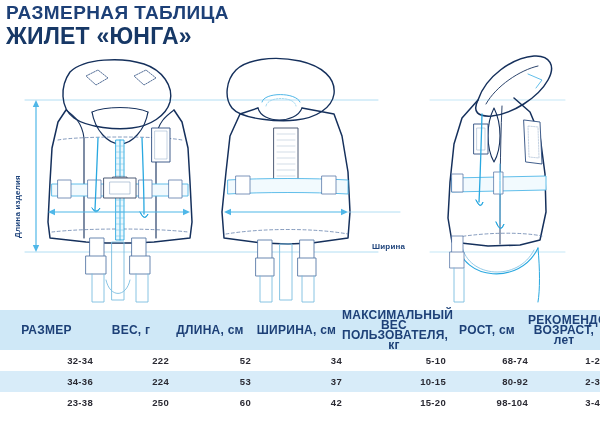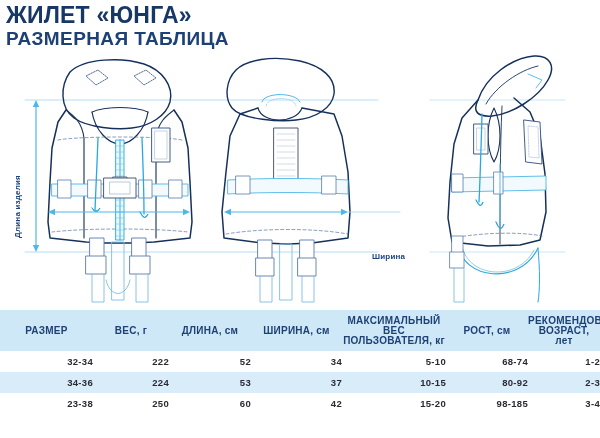--- a/index.html
+++ b/index.html
@@ -63,41 +63,41 @@
   #label-length {
     left: -22px;
     top: 150px;
     transform: rotate(-90deg);
     transform-origin: center center;
     width: 78px;
     text-align: center;
   }
   #label-width {
     left: 372px;
-    top: 200px;
+    top: 190px;
   }
 
   
   #size-table {
     position: absolute;
     left: 0;
     top: 310px;
     width: 600px;
     border-collapse: collapse;
     table-layout: fixed;
   }
   #size-table th {
     background: #cfe8f7;
     color: #1d4077;
-    font-size: 10px;
+    font-size: 12px;
     font-weight: bold;
     letter-spacing: 0.25px;
     text-align: center;
     padding: 0;
-    height: 41px;
+    height: 32px;
     vertical-align: middle;
     line-height: 10px;
   }
   #size-table td {
     font-size: 9.5px;
     font-weight: bold;
     color: #2a2a33;
     text-align: right;
     height: 21px;
     padding: 0;
@@ -115,22 +115,22 @@
   .col-length { width: 82px; }
   .col-width  { width: 91px; }
   .col-maxw   { width: 104px; }
   .col-height { width: 82px; }
   .col-age    { width: 72px; }
 </style>
 </head>
 <body>
 
 <div id="title-block">
+  <div id="title-line1">РАЗМЕРНАЯ ТАБЛИЦА</div>
   <div id="title-line2">ЖИЛЕТ «ЮНГА»</div>
-  <div id="title-line1">РАЗМЕРНАЯ ТАБЛИЦА</div>
 </div>
 
 <div id="illustration">
 
   <svg width="600" height="256" viewBox="0 0 600 256">
     <g fill="none" stroke-linecap="round" stroke-linejoin="round">
 
       <line x1="25" y1="48" x2="378" y2="48" stroke="#9fd6f0" stroke-width="0.8"></line>
       <line x1="25" y1="200" x2="378" y2="200" stroke="#9fd6f0" stroke-width="0.8"></line>
       <line x1="430" y1="48" x2="565" y2="48" stroke="#9fd6f0" stroke-width="0.6"></line>
@@ -383,17 +383,17 @@
       <td>10-15</td>
       <td>80-92</td>
       <td>2-3</td>
     </tr>
     <tr>
       <td>23-38</td>
       <td>250</td>
       <td>60</td>
       <td>42</td>
       <td>15-20</td>
-      <td>98-185</td>
+      <td>98-104</td>
       <td>3-4</td>
     </tr>
   </tbody>
 </table>
 
 </body></html>

